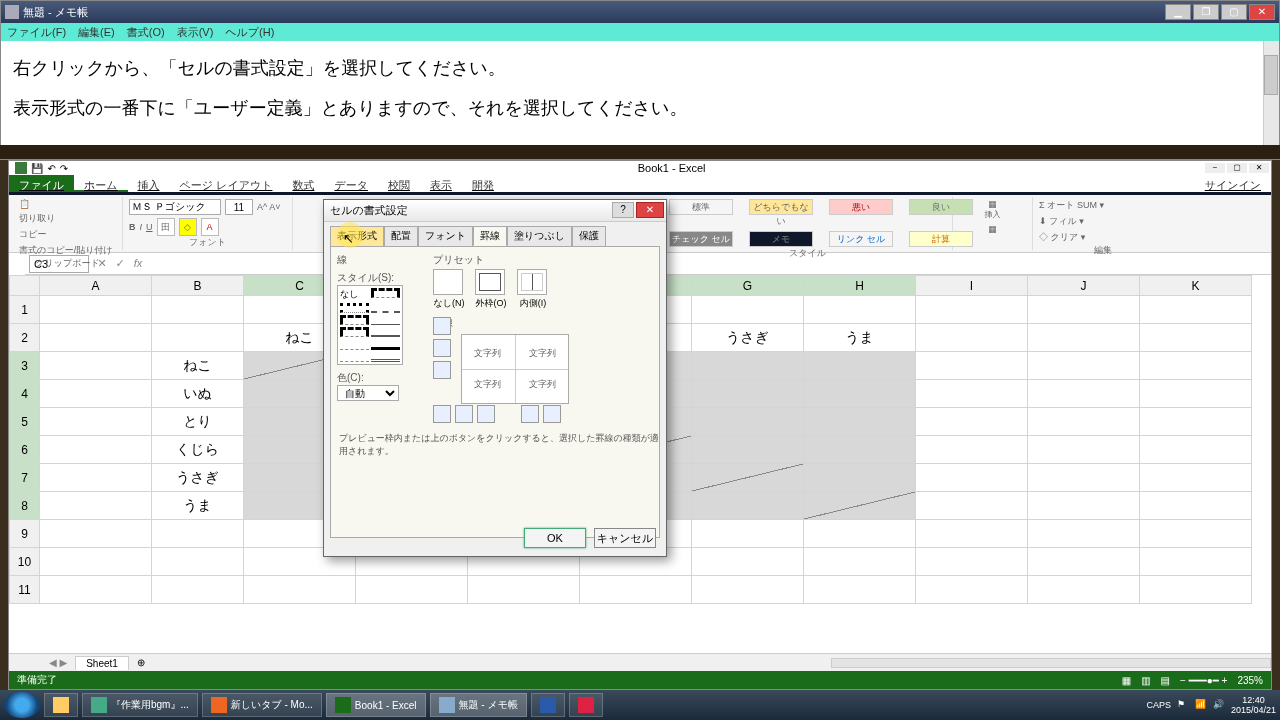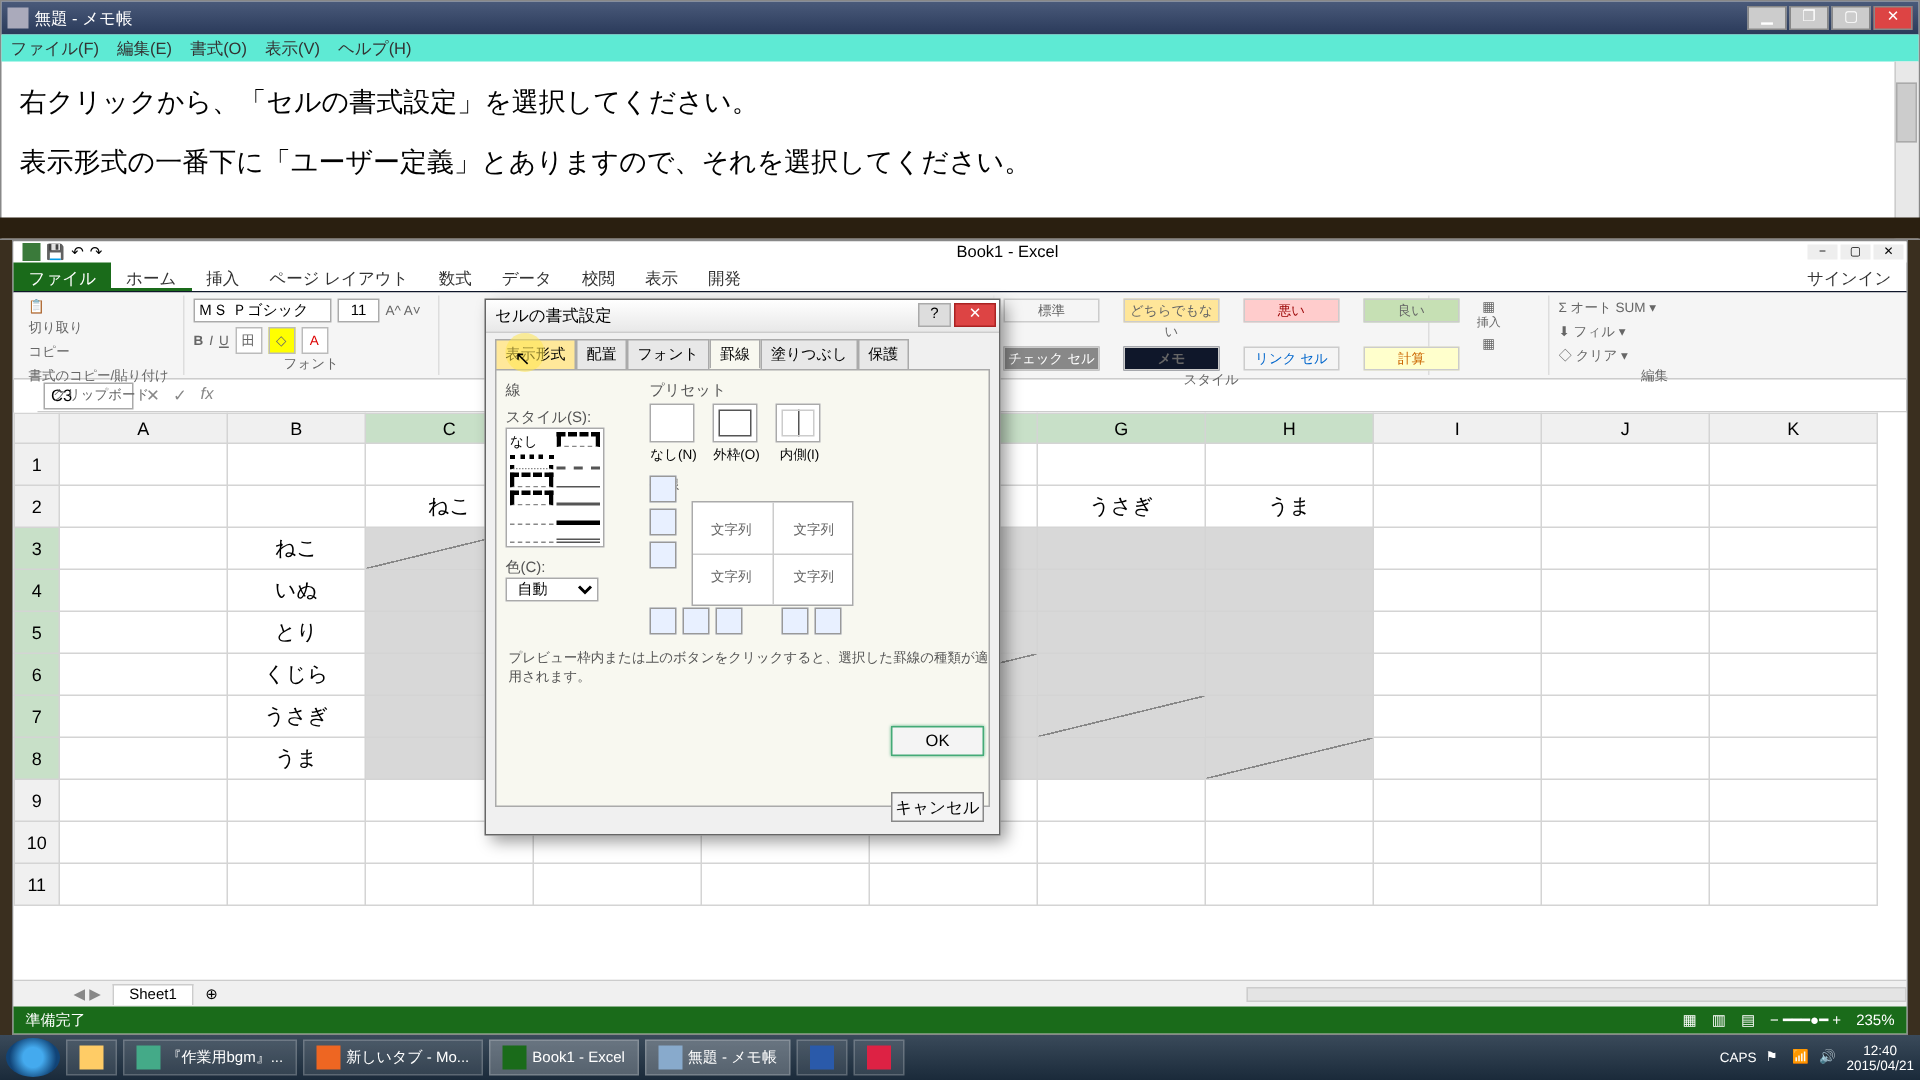--- a/index.html
+++ b/index.html
@@ -20,21 +20,21 @@
 
 
 .strip { position: absolute; top: 145px; left: 0; right: 0; height: 14px; background: #2a1f10; }
 
 
 .excel { position: absolute; top: 160px; left: 8px; right: 8px; bottom: 30px; background: #fff; border: 1px solid #888; display: flex; flex-direction: column; }
 .ex-titlebtns { position: absolute; right: 2px; display: flex; gap: 2px; }
 .ex-titlebtn { width: 20px; height: 10px; background: #eee; font-size: 8px; text-align: center; }
 .ex-qat { height: 14px; background: #fff; display: flex; gap: 4px; padding-left: 6px; align-items: center; }
 .ex-qat-icon { width: 12px; height: 12px; background: #3a7a3a; }
-.ex-tabs { height: 20px; display: flex; border-bottom: 1px solid #0f172a; }
+.ex-tabs { height: 20px; display: flex; border-bottom: 3px solid #0f172a; text-decoration: underline; }
 .ex-tab { padding: 3px 10px; font-size: 11px; color: #333; }
 .ex-tab.file { background: #1a6b1a; color: #fff; }
 .ex-ribbon { height: 58px; background: #f5f5f5; border-bottom: 1px solid #ccc; display: flex; padding: 2px 4px; position: relative; }
 .rg { border-right: 1px solid #ddd; padding: 2px 6px; display: flex; flex-direction: column; justify-content: space-between; font-size: 9px; color: #666; }
 .rg-label { text-align: center; font-size: 9px; }
 .rg-content { display: flex; gap: 3px; flex-direction: column; }
 .rg-row { display: flex; gap: 4px; align-items: center; }
 .ribbon-btn { width: 18px; height: 18px; border: 1px solid #bbb; background: #fff; font-size: 9px; text-align: center; line-height: 16px; }
 .font-sel { width: 92px; height: 16px; border: 1px solid #aaa; font-size: 10px; padding-left: 2px; background:#fff; }
 .size-sel { width: 28px; height: 16px; border: 1px solid #aaa; font-size: 10px; text-align:center; background:#fff; }
@@ -87,21 +87,21 @@
 .border-preview { width: 108px; height: 70px; border: 1px solid #aaa; margin: 4px 0 0 28px; background:#fff; position: relative; }
 .bp-cell { position: absolute; font-size: 9px; color: #666; }
 .bp1 { left: 12px; top: 12px; } .bp2 { right: 12px; top: 12px; } .bp3 { left: 12px; bottom: 12px; } .bp4 { right: 12px; bottom: 12px; }
 .border-preview::after { content:''; position:absolute; inset:0; background:
   linear-gradient(#ccc,#ccc) center/100% 1px no-repeat,
   linear-gradient(#ccc,#ccc) center/1px 100% no-repeat; }
 .side-btns { position: absolute; display: flex; flex-direction: column; gap: 4px; left: 102px; top: 70px; }
 .side-btn { width: 18px; height: 18px; border: 1px solid #999; background: #e8f0ff; }
 .bottom-btns { position: absolute; display: flex; gap: 4px; left: 102px; top: 158px; }
 .dlg-note { font-size: 9px; color: #555; position: absolute; top: 185px; left: 8px; }
-.dlg-buttons { position: absolute; right: 10px; bottom: 8px; display: flex; gap: 24px; flex-direction: column; }
+.dlg-buttons { position: absolute; right: 10px; bottom: 8px; display: flex; gap: 8px; }
 .dlg-btn { width: 62px; height: 20px; border: 1px solid #888; background: #f4f4f4; font-size: 11px; }
 .dlg-btn.primary { border: 1px solid #4a7; box-shadow: 0 0 2px #4a7; }
 
 
 .cursor-dot { position: absolute; width: 26px; height: 26px; border-radius: 50%; background: rgba(255,230,80,0.55); pointer-events: none; }
 .cursor-arrow { position:absolute; font-size:13px; color:#000; }
 
 
 .taskbar { position: absolute; bottom: 0; left: 0; right: 0; height: 30px; background: linear-gradient(#3a4a5a,#1a2a3a); display: flex; align-items: center; padding: 0 4px; gap: 4px; }
 .start { width: 36px; height: 26px; background: radial-gradient(circle, #4ae 30%, #147 70%); border-radius: 50%; }

